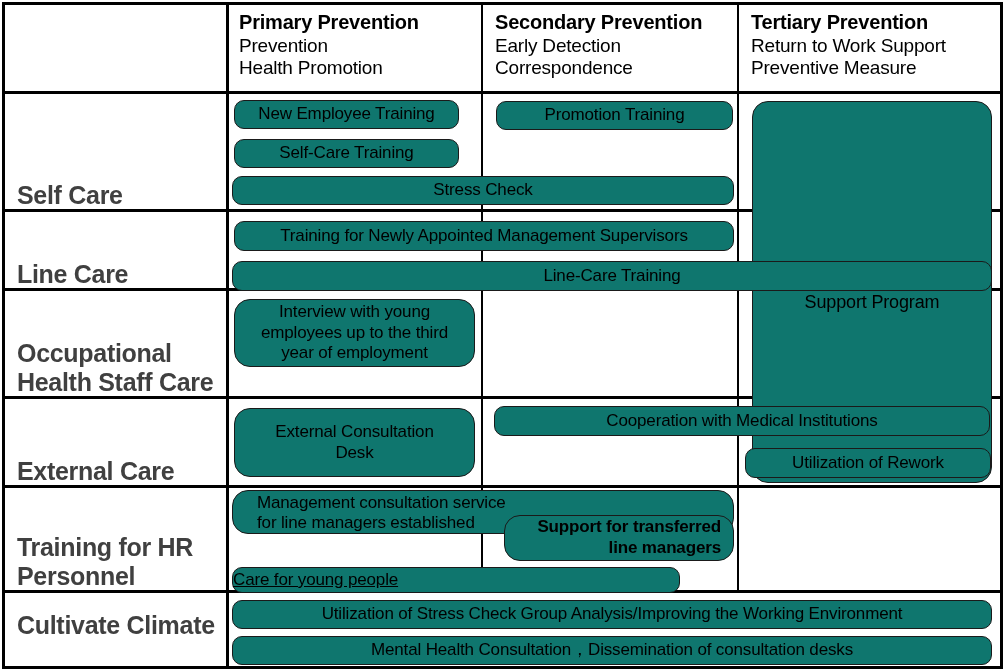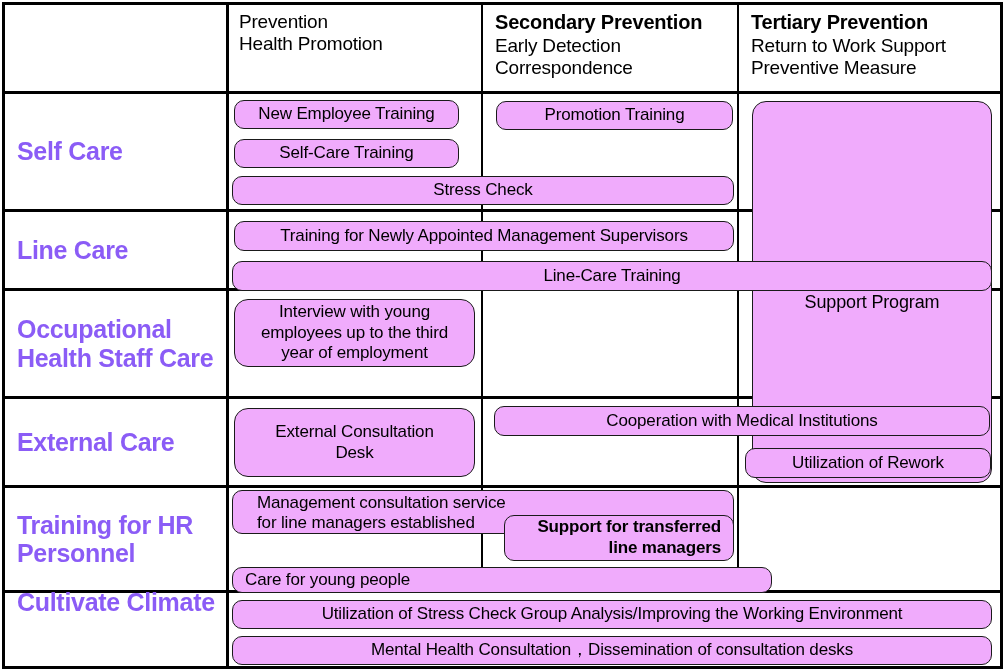--- a/index.html
+++ b/index.html
@@ -57,50 +57,50 @@
     letter-spacing: -0.2px;
   }
 
   
   .rowlabel {
     position: absolute;
     left: 5px;
     width: 221px;
     box-sizing: border-box;
     display: flex;
-    align-items: center;
+    align-items: flex-end;
     padding-left: 12px;
     font-size: 25px;
     font-weight: bold;
     line-height: 1.14;
-    color: #8b5cf6;
+    color: #404040;
     letter-spacing: -0.3px;
   }
 
   
   .pill {
     position: absolute;
     box-sizing: border-box;
-    background: #f0abfc;
+    background: #0f766e;
     border: 1.6px solid #1a1a1a;
     border-radius: 10px;
     display: flex;
     align-items: center;
     justify-content: center;
     text-align: center;
     font-size: 17px;
     color: #000;
     line-height: 1.2;
     padding: 2px 8px;
     letter-spacing: -0.15px;
   }
   .pill.tall { border-radius: 14px; }
   .pill.left { justify-content: flex-start; text-align: left; }
   .pill.right { justify-content: flex-end; text-align: right; }
-  .pill.stack { flex-direction: column; }
+  .pill.stack { flex-direction: column; border-radius: 16px; }
   .pill span { display: block; }
 </style>
 </head>
 <body>
 
 <div id="matrix">
 
   <div class="outer-frame"></div>
 
   <div class="hline" style="left:5px; top:91px; width:995px; height:3px;"></div>
@@ -110,20 +110,21 @@
   <div class="hline" style="left:5px; top:485px; width:995px; height:3px;"></div>
   <div class="hline" style="left:5px; top:590px; width:995px; height:3px;"></div>
 
   <div class="vline" style="left:226px; top:5px; width:3px; height:661px;"></div>
   <div class="vline" style="left:481px; top:5px; width:2px; height:586px;"></div>
   <div class="vline" style="left:737px; top:5px; width:2px; height:586px;"></div>
 
   <div class="hdr" style="left:5px; top:5px; width:221px; height:86px;"></div>
 
   <div class="hdr" style="left:231px; top:5px; width:250px; height:86px;">
+    <span class="hdr-title">Primary Prevention</span>
     <span class="hdr-sub">Prevention</span>
     <span class="hdr-sub">Health Promotion</span>
   </div>
 
   <div class="hdr" style="left:487px; top:5px; width:250px; height:112px;">
     <span class="hdr-title">Secondary Prevention</span>
     <span class="hdr-sub">Early Detection</span>
     <span class="hdr-sub">Correspondence</span>
   </div>
 
@@ -219,21 +220,21 @@
   <div class="pill left stack" style="left:232px; top:490px; width:502px; height:44px; align-items:flex-start; padding-left:24px; z-index:3;">
     <span>Management consultation service</span>
     <span>for line managers established</span>
   </div>
 
   <div class="pill right stack" style="left:504px; top:515px; width:230px; height:46px; align-items:flex-end; padding-right:12px; z-index:4;font-weight:bold;">
     <span>Support for transferred</span>
     <span>line managers</span>
   </div>
 
-  <div class="pill left" style="left:232px; top:567px; width:540px; height:26px; padding-left:12px; z-index:3;">
+  <div class="pill left" style="left:232px; top:567px; width:448px; height:26px; padding-left:0; z-index:3;text-decoration:underline;">
     <span>Care for young people</span>
   </div>
 
   <div class="pill" style="left:232px; top:600px; width:760px; height:29px; z-index:3;">
     <span>Utilization of Stress Check Group Analysis/Improving the Working Environment</span>
   </div>
 
   <div class="pill" style="left:232px; top:636px; width:760px; height:29px; z-index:3;">
     <span>Mental Health Consultation，Dissemination of consultation desks</span>
   </div>

